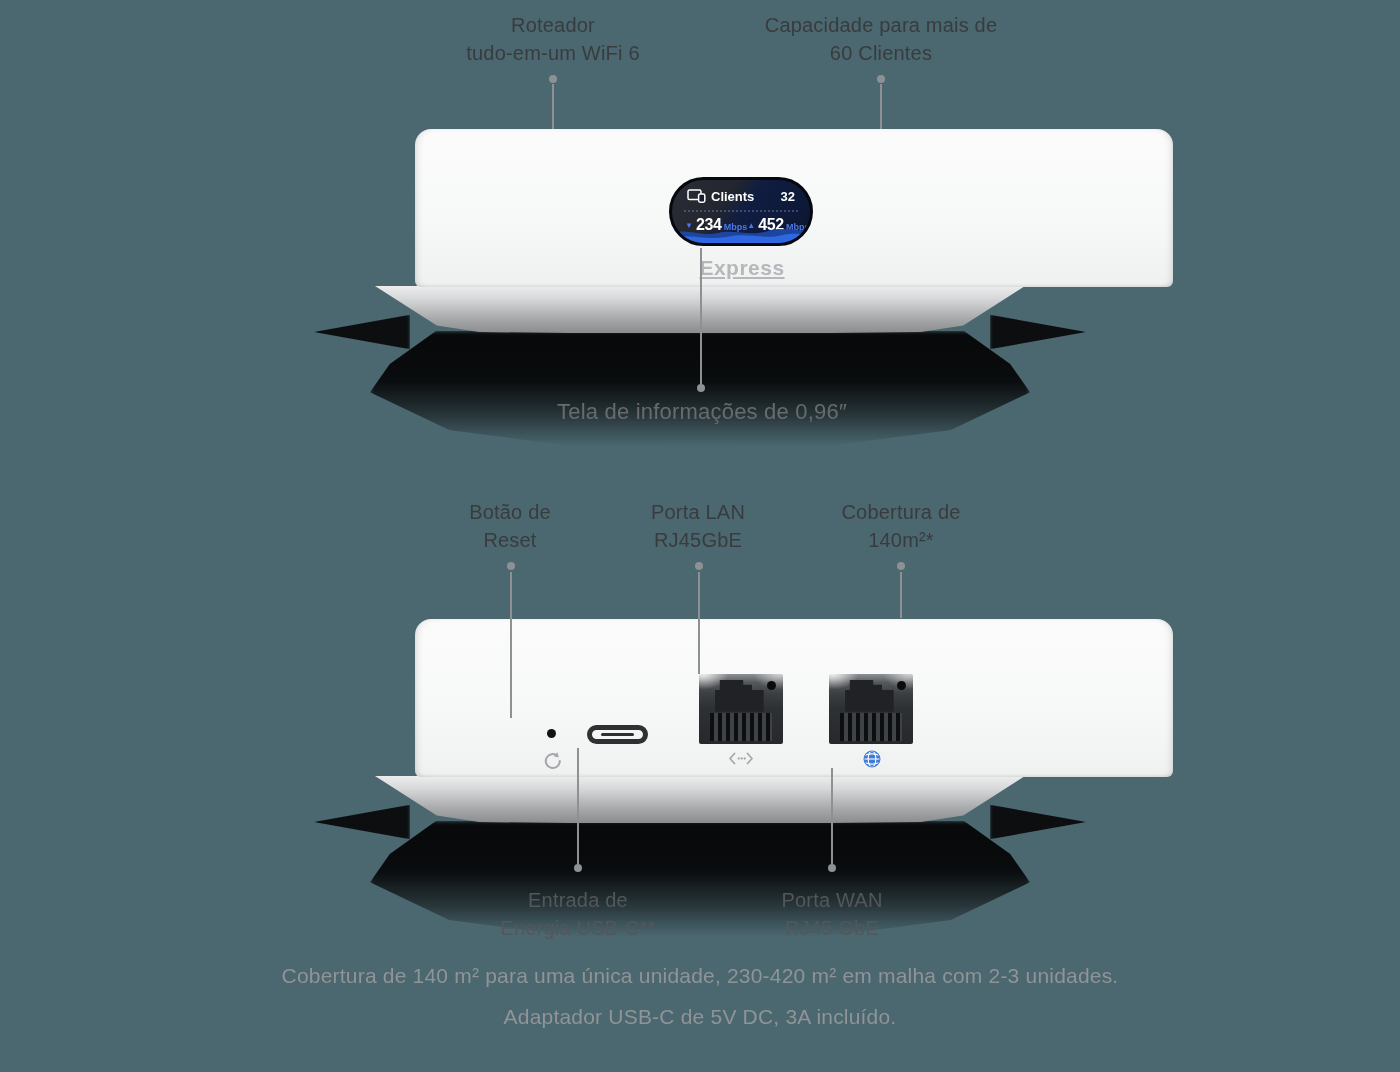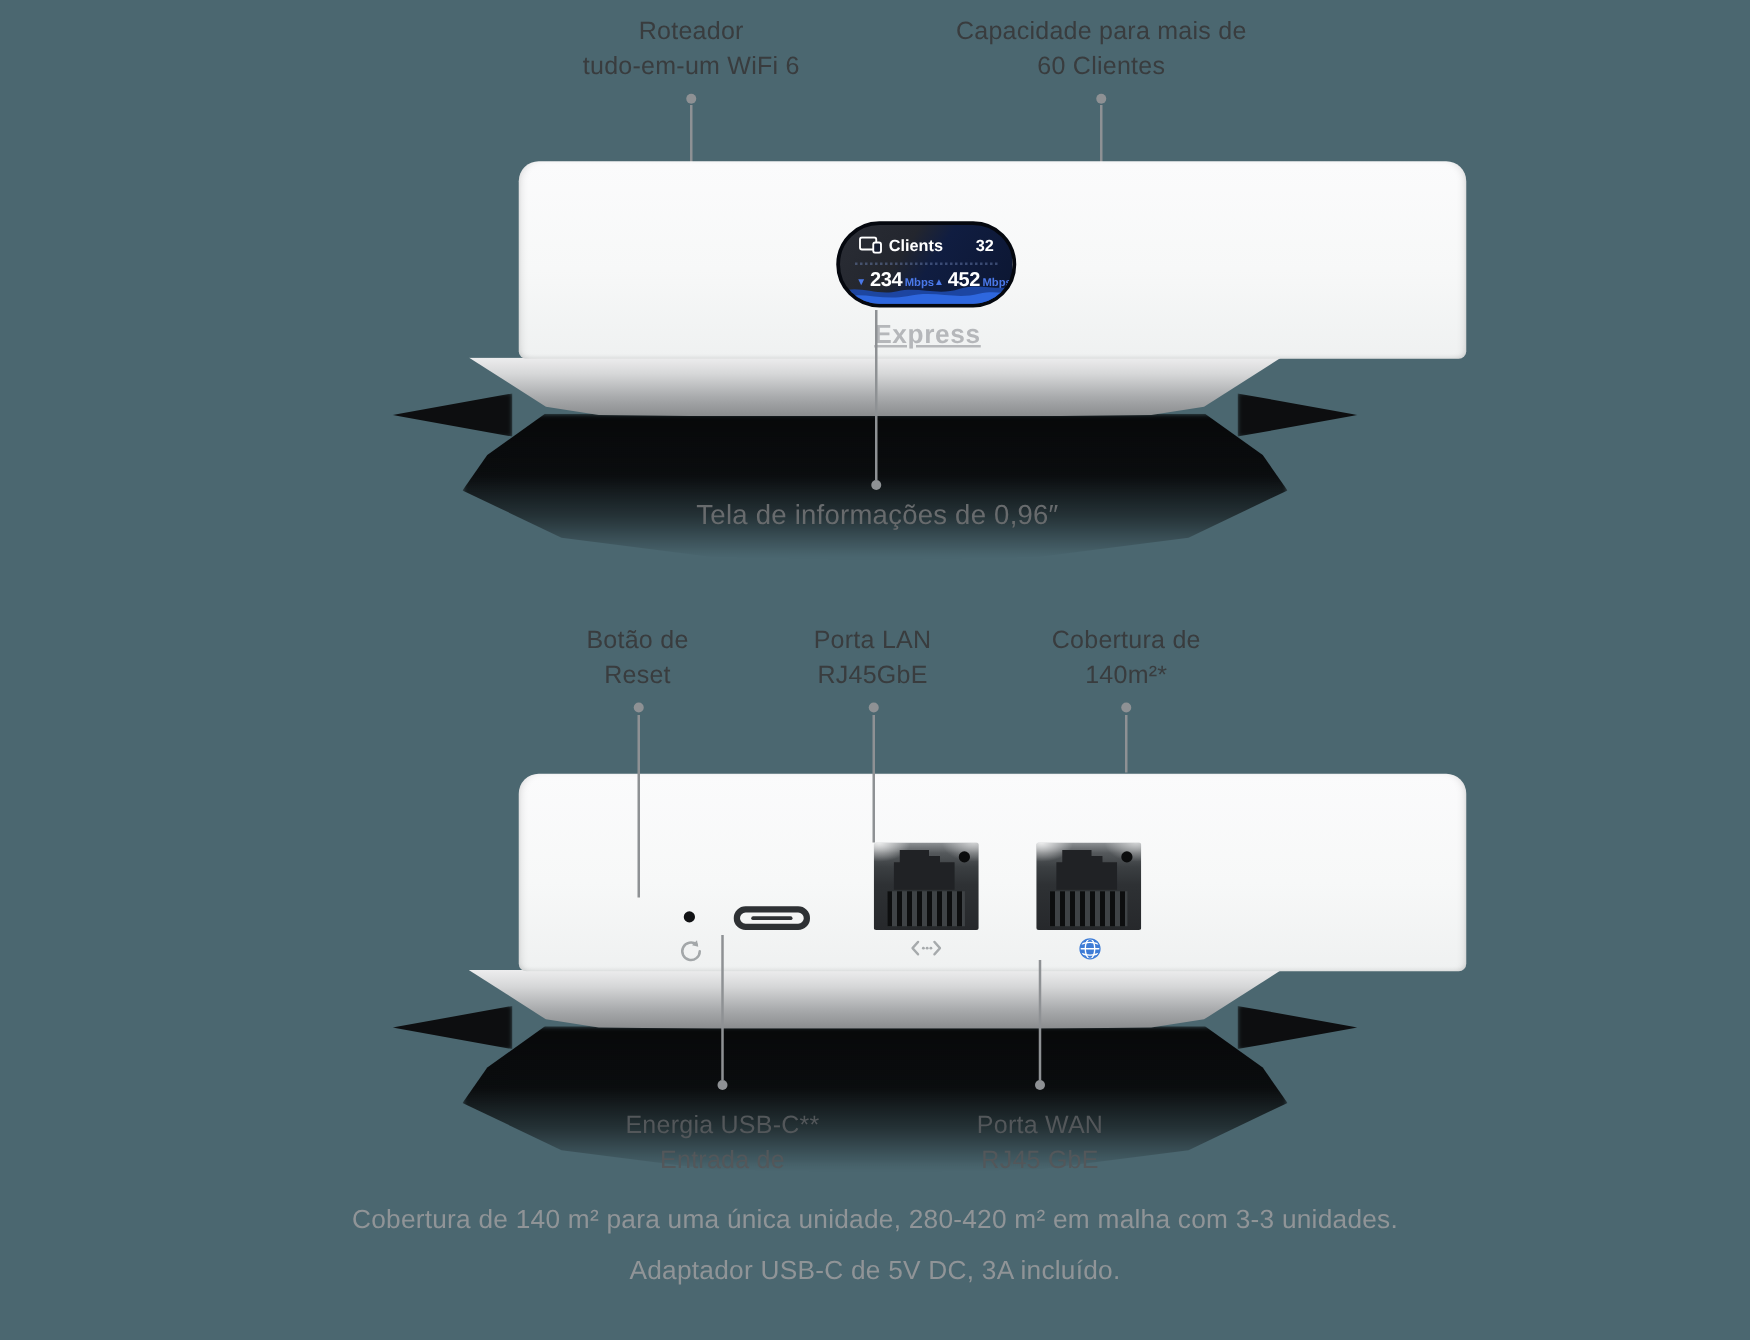--- a/index.html
+++ b/index.html
@@ -240,27 +240,27 @@
       <ellipse cx="9" cy="9" rx="3.8" ry="8" fill="none" stroke="#FFFFFF" stroke-width="1.1"></ellipse>
       <line x1="1" y1="9" x2="17" y2="9" stroke="#FFFFFF" stroke-width="1.1"></line>
       <path d="M2 5.2 Q9 2.6 16 5.2 M2 12.8 Q9 15.4 16 12.8" fill="none" stroke="#FFFFFF" stroke-width="1.1"></path>
       <circle cx="9" cy="9" r="8" fill="none" stroke="#3E7CD6" stroke-width="1"></circle>
     </svg>
   </div>
 
   <div class="lead-line" style="left:577px;top:748px;height:116px;z-index:4;"></div>
   <div class="lead-dot" style="left:574px;top:864px;z-index:4;"></div>
   <div class="callout under" style="left:578px;top:886px;z-index:4;">
+    <span>Entrada de</span>
     <span>Energia USB-C**</span>
-    <span>Entrada de</span>
   </div>
 
   <div class="lead-line" style="left:831px;top:768px;height:96px;z-index:4;"></div>
   <div class="lead-dot" style="left:828px;top:864px;z-index:4;"></div>
   <div class="callout under" style="left:832px;top:886px;z-index:4;">
     <span>Porta WAN</span>
     <span>RJ45 GbE</span>
   </div>
 
-  <div class="footnote" style="top:963px;">Cobertura de 140 m² para uma única unidade, 280-420 m² em malha com 3-3 unidades.</div>
+  <div class="footnote" style="top:963px;">Cobertura de 140 m² para uma única unidade, 230-420 m² em malha com 2-3 unidades.</div>
   <div class="footnote" style="top:1004px;">Adaptador USB-C de 5V DC, 3A incluído.</div>
 
 </div>
 
 </body></html>

